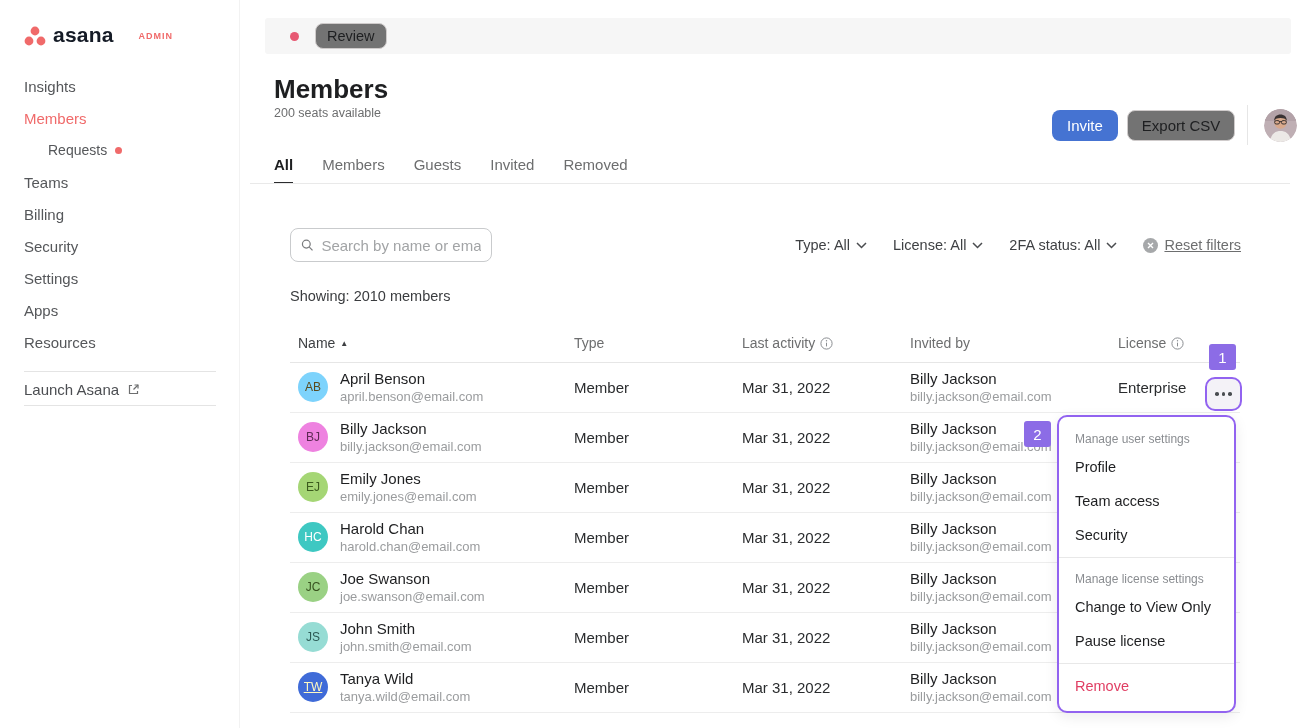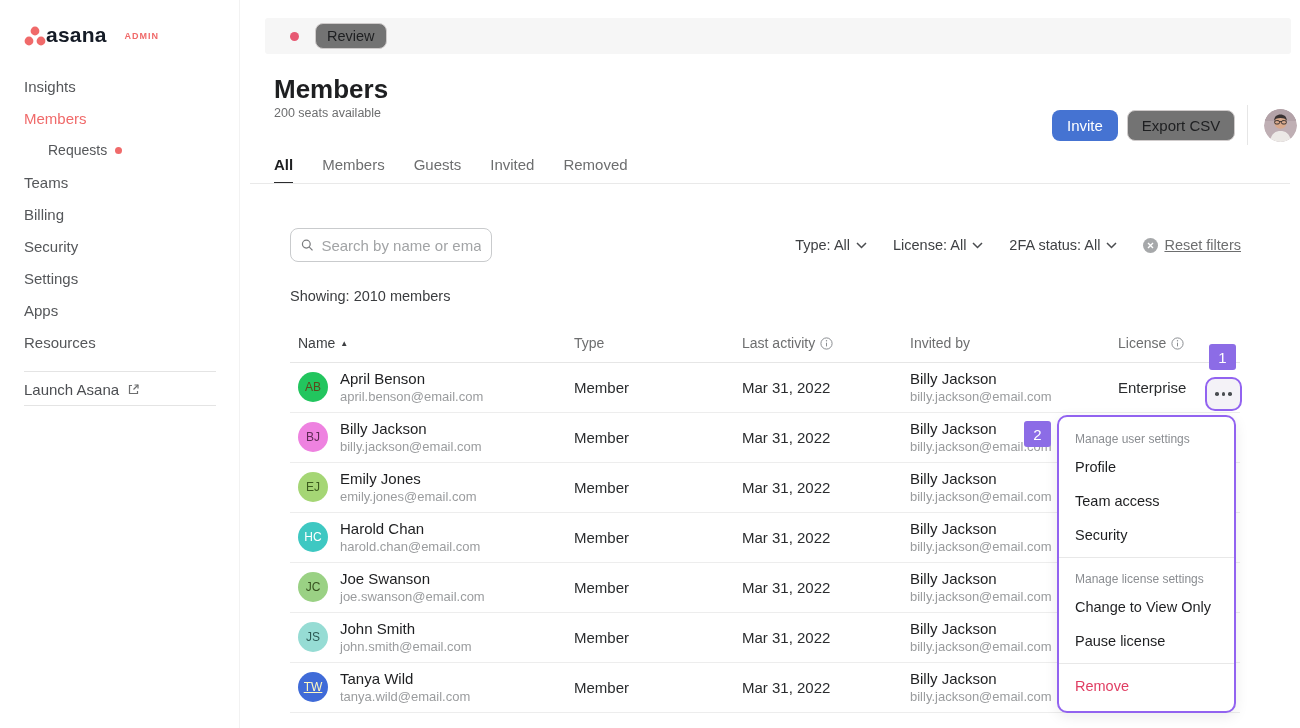--- a/index.html
+++ b/index.html
@@ -2,21 +2,21 @@
 <html><head>
 <meta charset="utf-8">
 <style>
   * { margin:0; padding:0; box-sizing:border-box; }
   html,body { width:1300px; height:728px; }
   body { font-family:"Liberation Sans", sans-serif; background:#fff; color:#1e1f21; overflow:hidden; }
   .page { position:relative; width:1300px; height:728px; background:#fff; }
 
   
   .sidebar { position:absolute; left:0; top:0; width:240px; height:728px; background:#fff; border-right:1px solid #f2f2f2; }
-  .logo-row { position:absolute; left:24px; top:24px; display:flex; align-items:center; }
+  .logo-row { position:absolute; left:24px; top:24px; display:flex; align-items:center; gap:7px; }
   .logo-mark { width:22px; height:20px; }
   .logo-word { font-size:21px; font-weight:700; letter-spacing:.2px; color:#151b26; line-height:1; padding-bottom:2px;}
   .logo-admin { font-size:9px; font-weight:700; letter-spacing:1px; color:#f06a6a; margin-left:18px; }
   .nav { position:absolute; left:0; top:70px; width:240px; }
   .nav-item { height:32px; display:flex; align-items:center; padding-left:24px; font-size:15px; color:#55575a; cursor:pointer; }
   .nav-item.active { color:#f06a6a; }
   .nav-item.indent { padding-left:48px; font-size:14px; }
   .nav-dot { width:7px; height:7px; border-radius:50%; background:#f06a6a; margin-left:8px; }
   .side-div { position:absolute; left:24px; width:192px; height:1px; background:#e4e4e4; }
   .launch { position:absolute; left:24px; top:381px; display:flex; align-items:center; gap:8px; font-size:15px; color:#4c4e52; cursor:pointer; }
@@ -242,21 +242,21 @@
           <circle cx="6.5" cy="6.5" r="5.6"></circle>
             <line x1="6.5" y1="5.7" x2="6.5" y2="9.4"></line>
             <circle cx="6.5" cy="3.7" r="0.7" fill="#8a8d91" stroke="none"></circle>
         </svg>
       </div>
       <div class="th"></div>
     </div>
     <div id="tbody">
         <div class="trow">
           <div class="cell cell-name">
-            <div class="row-avatar" style="background: #22c55e; color: rgb(91, 74, 28);">AB</div>
+            <div class="row-avatar" style="background: #7dd3fc; color: rgb(91, 74, 28);">AB</div>
             <div>
               <div class="nm">April Benson</div>
               <div class="em">april.benson@email.com</div>
             </div>
           </div>
           <div class="cell">Member</div>
           <div class="cell">Mar 31, 2022</div>
           <div class="cell">
             <div class="nm">Billy Jackson</div>
             <div class="em">billy.jackson@email.com</div>

